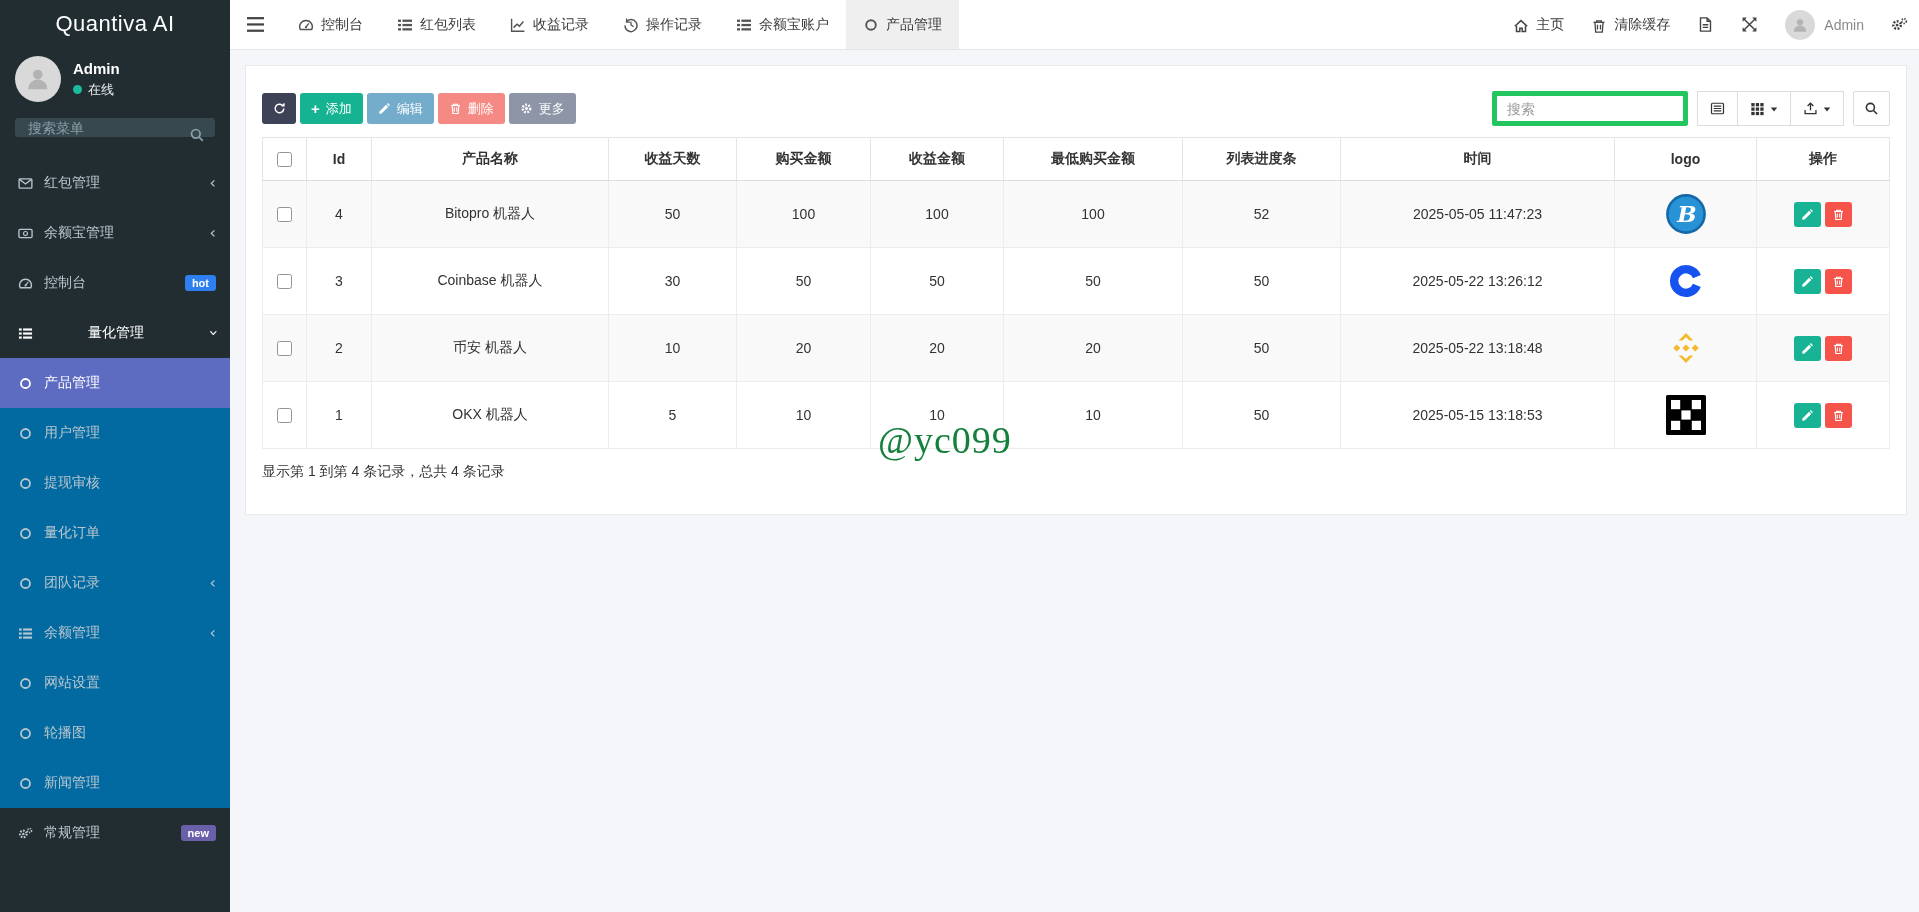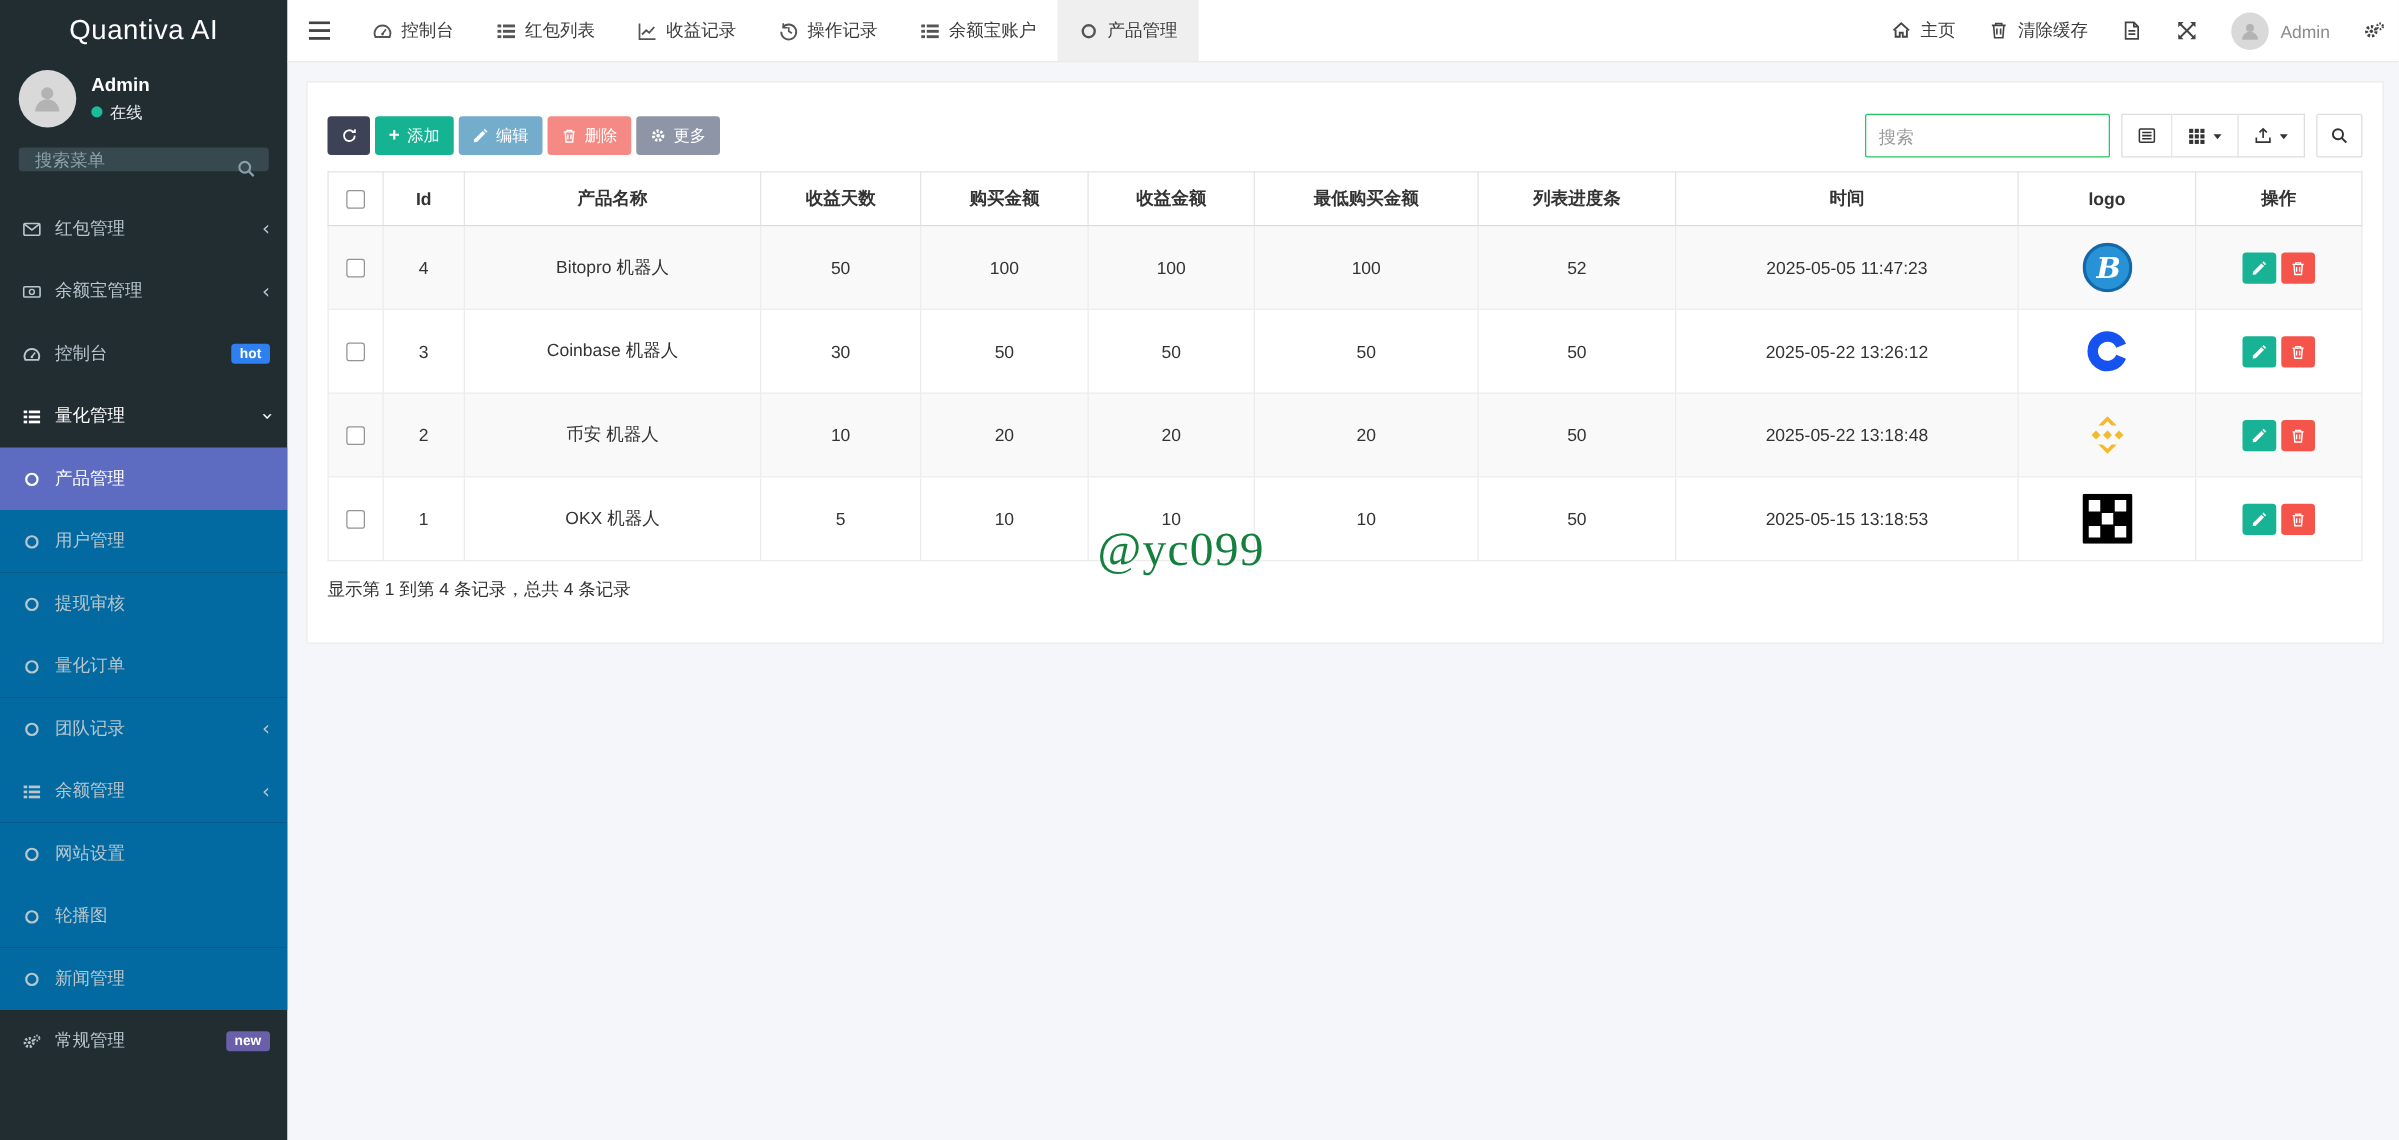--- a/index.html
+++ b/index.html
@@ -17,21 +17,21 @@
   .user-meta .u-status { color:#e8eef0; font-size:13px; display:flex; align-items:center; gap:6px; }
   .dot { width:9px; height:9px; border-radius:50%; background:#1abc9c; display:inline-block; }
   .side-search { margin:6px 15px 0; position:relative; }
   .side-search input { width:100%; height:19px; background:#38484f; border:1px solid #38484f; border-radius:3px; color:#c7d5db; padding:0 32px 0 12px; font-size:14px; outline:none; }
   .side-search input::placeholder { color:#8aa1ab; }
   .side-search .mag { position:absolute; right:10px; top:9px; width:16px; height:16px; color:#8aa1ab; }
   .menu { margin-top:21px; list-style:none; }
   .menu-item { height:50px; display:flex; align-items:center; padding:0 15px; color:#b8c7ce; cursor:pointer; position:relative; }
   .menu-item.sub { background:#0369a1; }
   .menu-item.active { background:#5d6cc0; color:#fff; }
-  .menu-item.parent-open { color:#fff; }
+  .menu-item.parent-open { color:#fff;gap:44px; }
   .m-icon { width:20px; height:16px; display:flex; align-items:center; justify-content:center; margin-right:9px; flex:none; }
   .m-icon svg { width:15px; height:15px; }
   .m-label { font-size:14px; }
   .m-right { position:absolute; right:14px; display:flex; align-items:center; }
   .chev { font-size:16px; line-height:1; color:inherit; font-family:"DejaVu Sans",sans-serif; }
   .chev.down { display:inline-block; transform:rotate(-90deg); }
   .badge { font-size:11px; font-weight:bold; color:#fff; border-radius:3px; padding:2px 7px; }
   .badge.hot { background:#2e7ff0; }
   .badge.new { background:#6a5fa9; }
 
@@ -39,42 +39,42 @@
   .main { flex:1; display:flex; flex-direction:column; }
   .navbar { height:50px; background:#fff; border-bottom:1px solid #e4e4e4; display:flex; align-items:stretch; }
   .nav-left { display:flex; align-items:stretch; }
   .nav-burger { display:flex; align-items:center; padding:0 17px; cursor:pointer; color:#444; }
   .nav-burger svg { width:17px; height:15px; }
   .nav-tab { display:flex; align-items:center; gap:7px; padding:0 17px; color:#3c3c3c; cursor:pointer; font-size:14px; }
   .nav-tab.active { background:#efefef; }
   .nav-tab .t-icon { width:16px; height:16px; color:#555; display:flex; }
   .nav-tab .t-icon svg { width:16px; height:16px; }
   .nav-right { margin-left:auto; display:flex; align-items:center; gap:27px; padding-right:14px; }
-  .nav-link { display:flex; align-items:flex-start; gap:7px; color:#3c3c3c; cursor:pointer; }
+  .nav-link { display:flex; align-items:flex-end; gap:7px; color:#3c3c3c; cursor:pointer; }
   .nav-link svg { width:16px; height:16px; color:#444; }
   .nav-ic { width:17px; height:17px; color:#444; cursor:pointer; display:flex; }
   .nav-ic svg { width:100%; height:100%; }
   .nav-user { display:flex; align-items:center; gap:9px; cursor:pointer; }
   .nav-user .avatar { width:30px; height:30px; }
   .nav-user .nu-name { color:#8a8a8a; }
 
   
   .content { flex:1; background:#f4f6f9; padding:15px; }
   .card { background:#fff; border:1px solid #e9e9e9; height:450px; padding:25px 16px 0; position:relative; }
   .toolbar { display:flex; align-items:center; }
   .btn { height:31px; border:none; border-radius:3px; color:#fff; font-size:13px; display:inline-flex; align-items:center; gap:6px; padding:0 11px; margin-right:4px; cursor:pointer; font-family:inherit; }
   .btn svg { width:13px; height:13px; }
   .btn-refresh { background:#3d4257; width:34px; justify-content:center; padding:0; }
   .btn-add { background:#16b393; }
   .btn-edit { background:#0369a1; opacity:.55; }
   .btn-del { background:#f0443a; opacity:.62; }
   .btn-more { background:#8d95a7; }
   .plus { font-size:15px; font-weight:bold; line-height:1; }
   .toolbar-right { margin-left:auto; display:flex; align-items:center; }
-  .tb-search { width:196px; height:35px; border:1px solid #22c55e; border-radius:2px; padding:0 10px; font-size:14px; color:#333; outline:none; font-family:inherit; }
+  .tb-search { width:196px; height:35px; border:5px solid #22c55e; border-radius:2px; padding:0 10px; font-size:14px; color:#333; outline:none; font-family:inherit; }
   .tb-search::placeholder { color:#999; }
   .btn-group { display:flex; margin-left:9px; }
   .wbtn { height:35px; background:#fff; border:1px solid #ddd; display:inline-flex; align-items:center; justify-content:center; gap:5px; padding:0 12px; cursor:pointer; color:#333; }
   .btn-group .wbtn + .wbtn { border-left:none; }
   .wbtn svg { width:15px; height:15px; }
   .wbtn .caret { width:8px; height:8px; }
   .wbtn-solo { margin-left:9px; border-radius:2px; width:37px; padding:0; }
 
   
   table { border-collapse:collapse; table-layout:fixed; width:1627px; margin-top:11px; }

